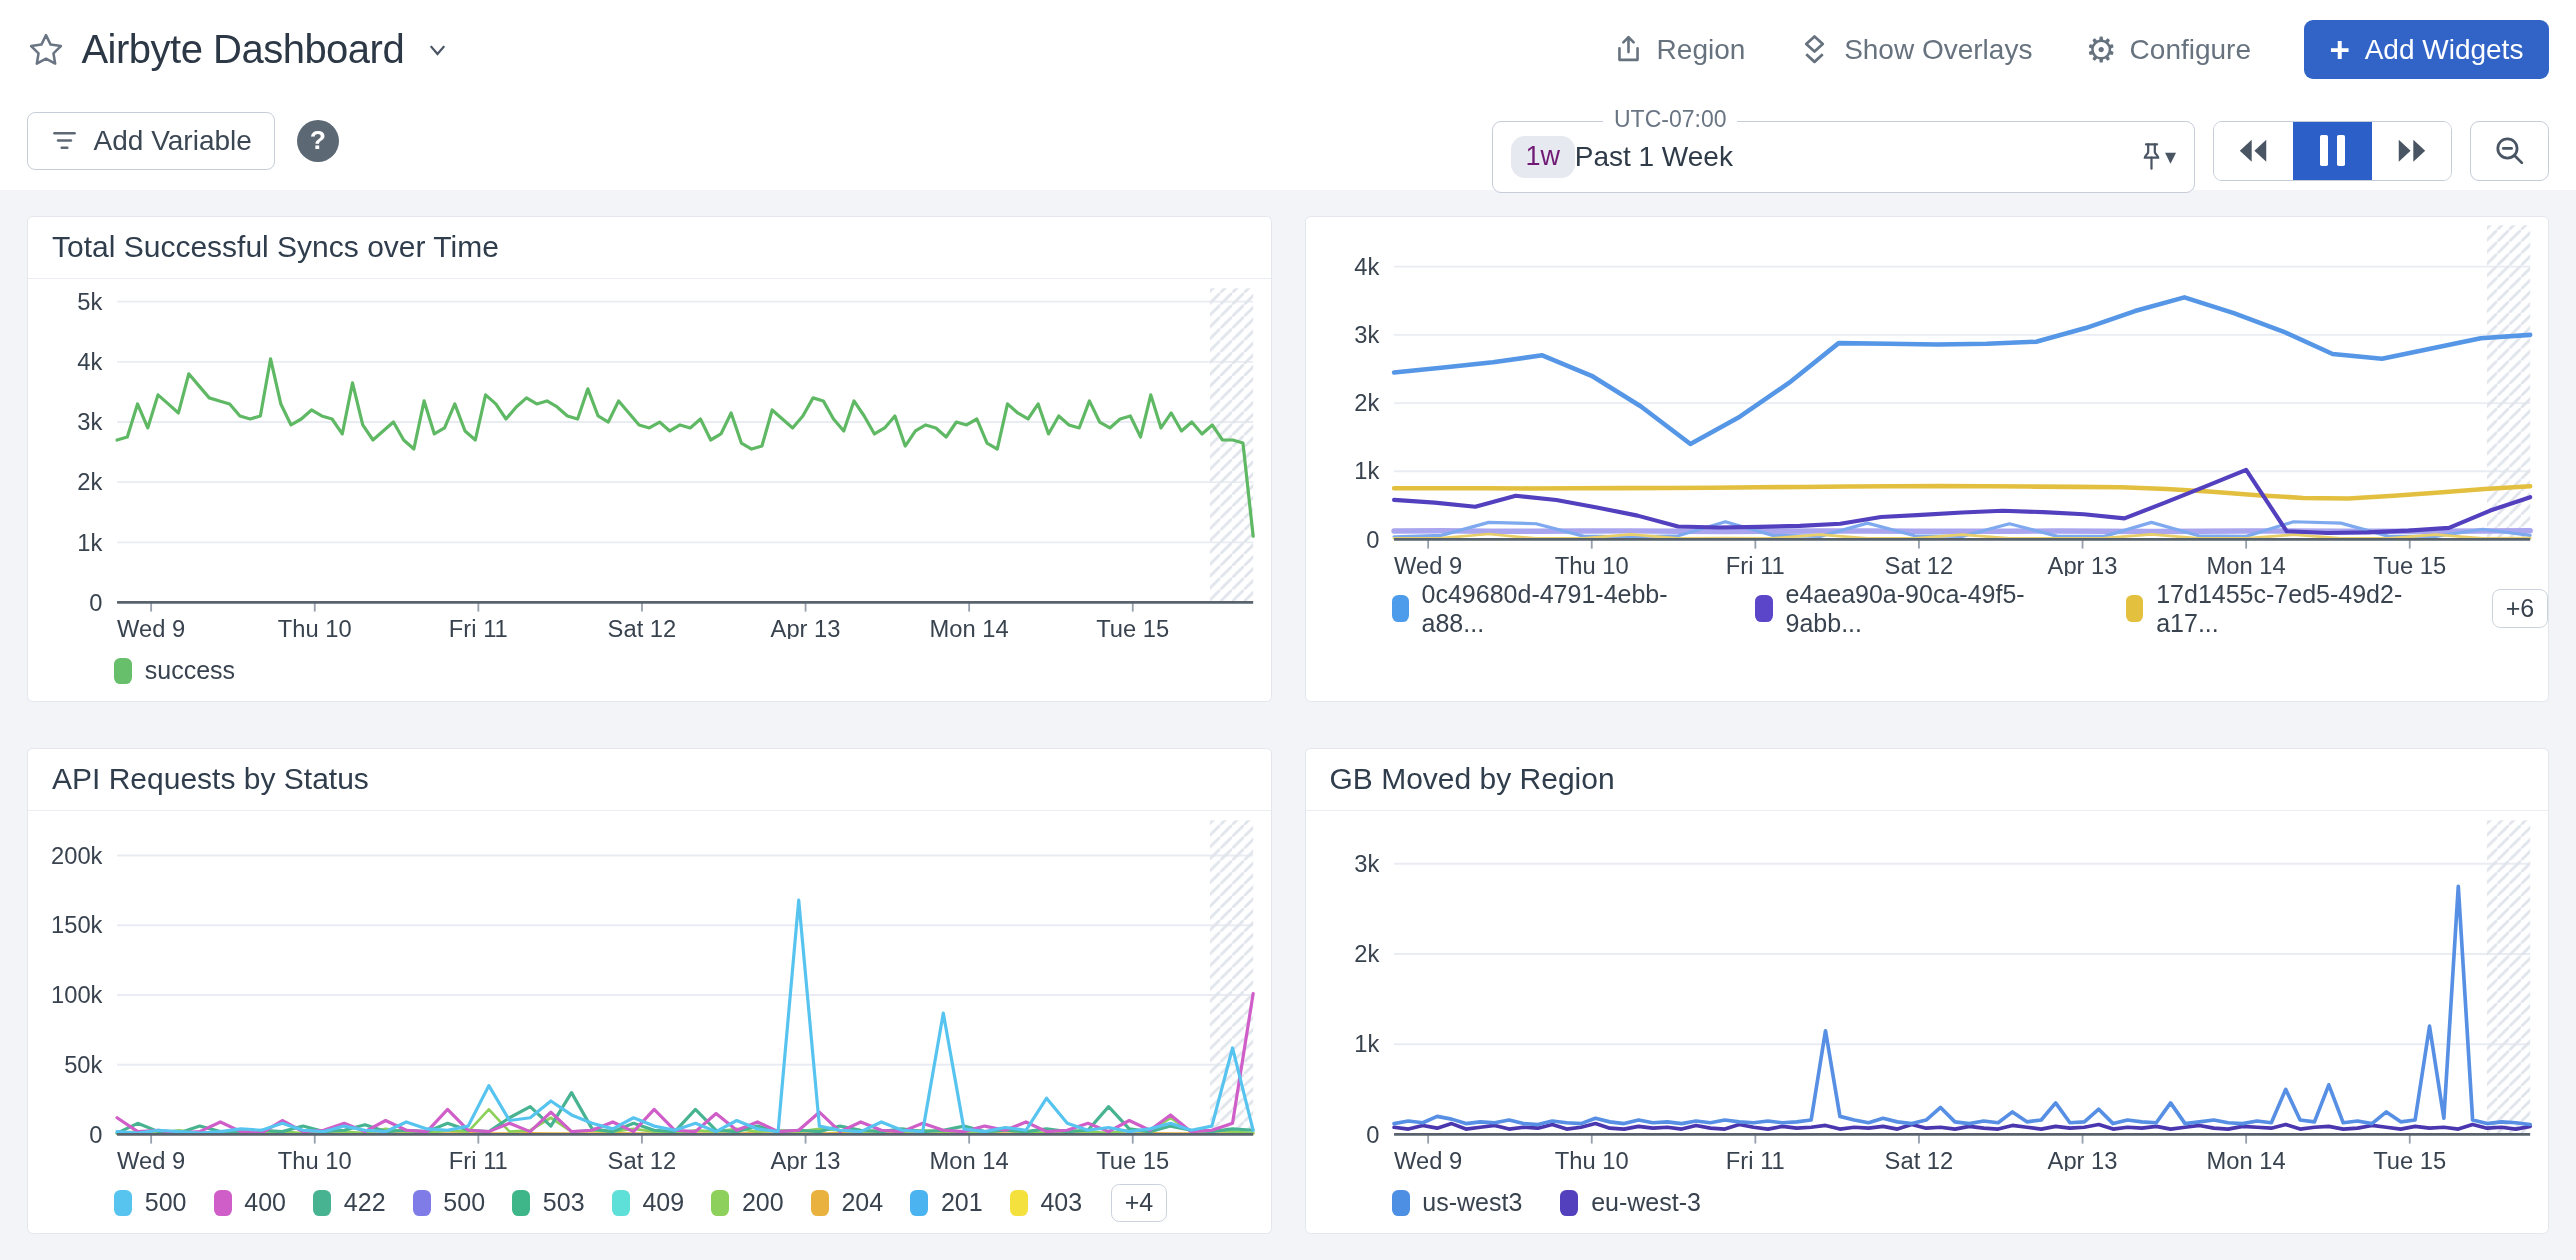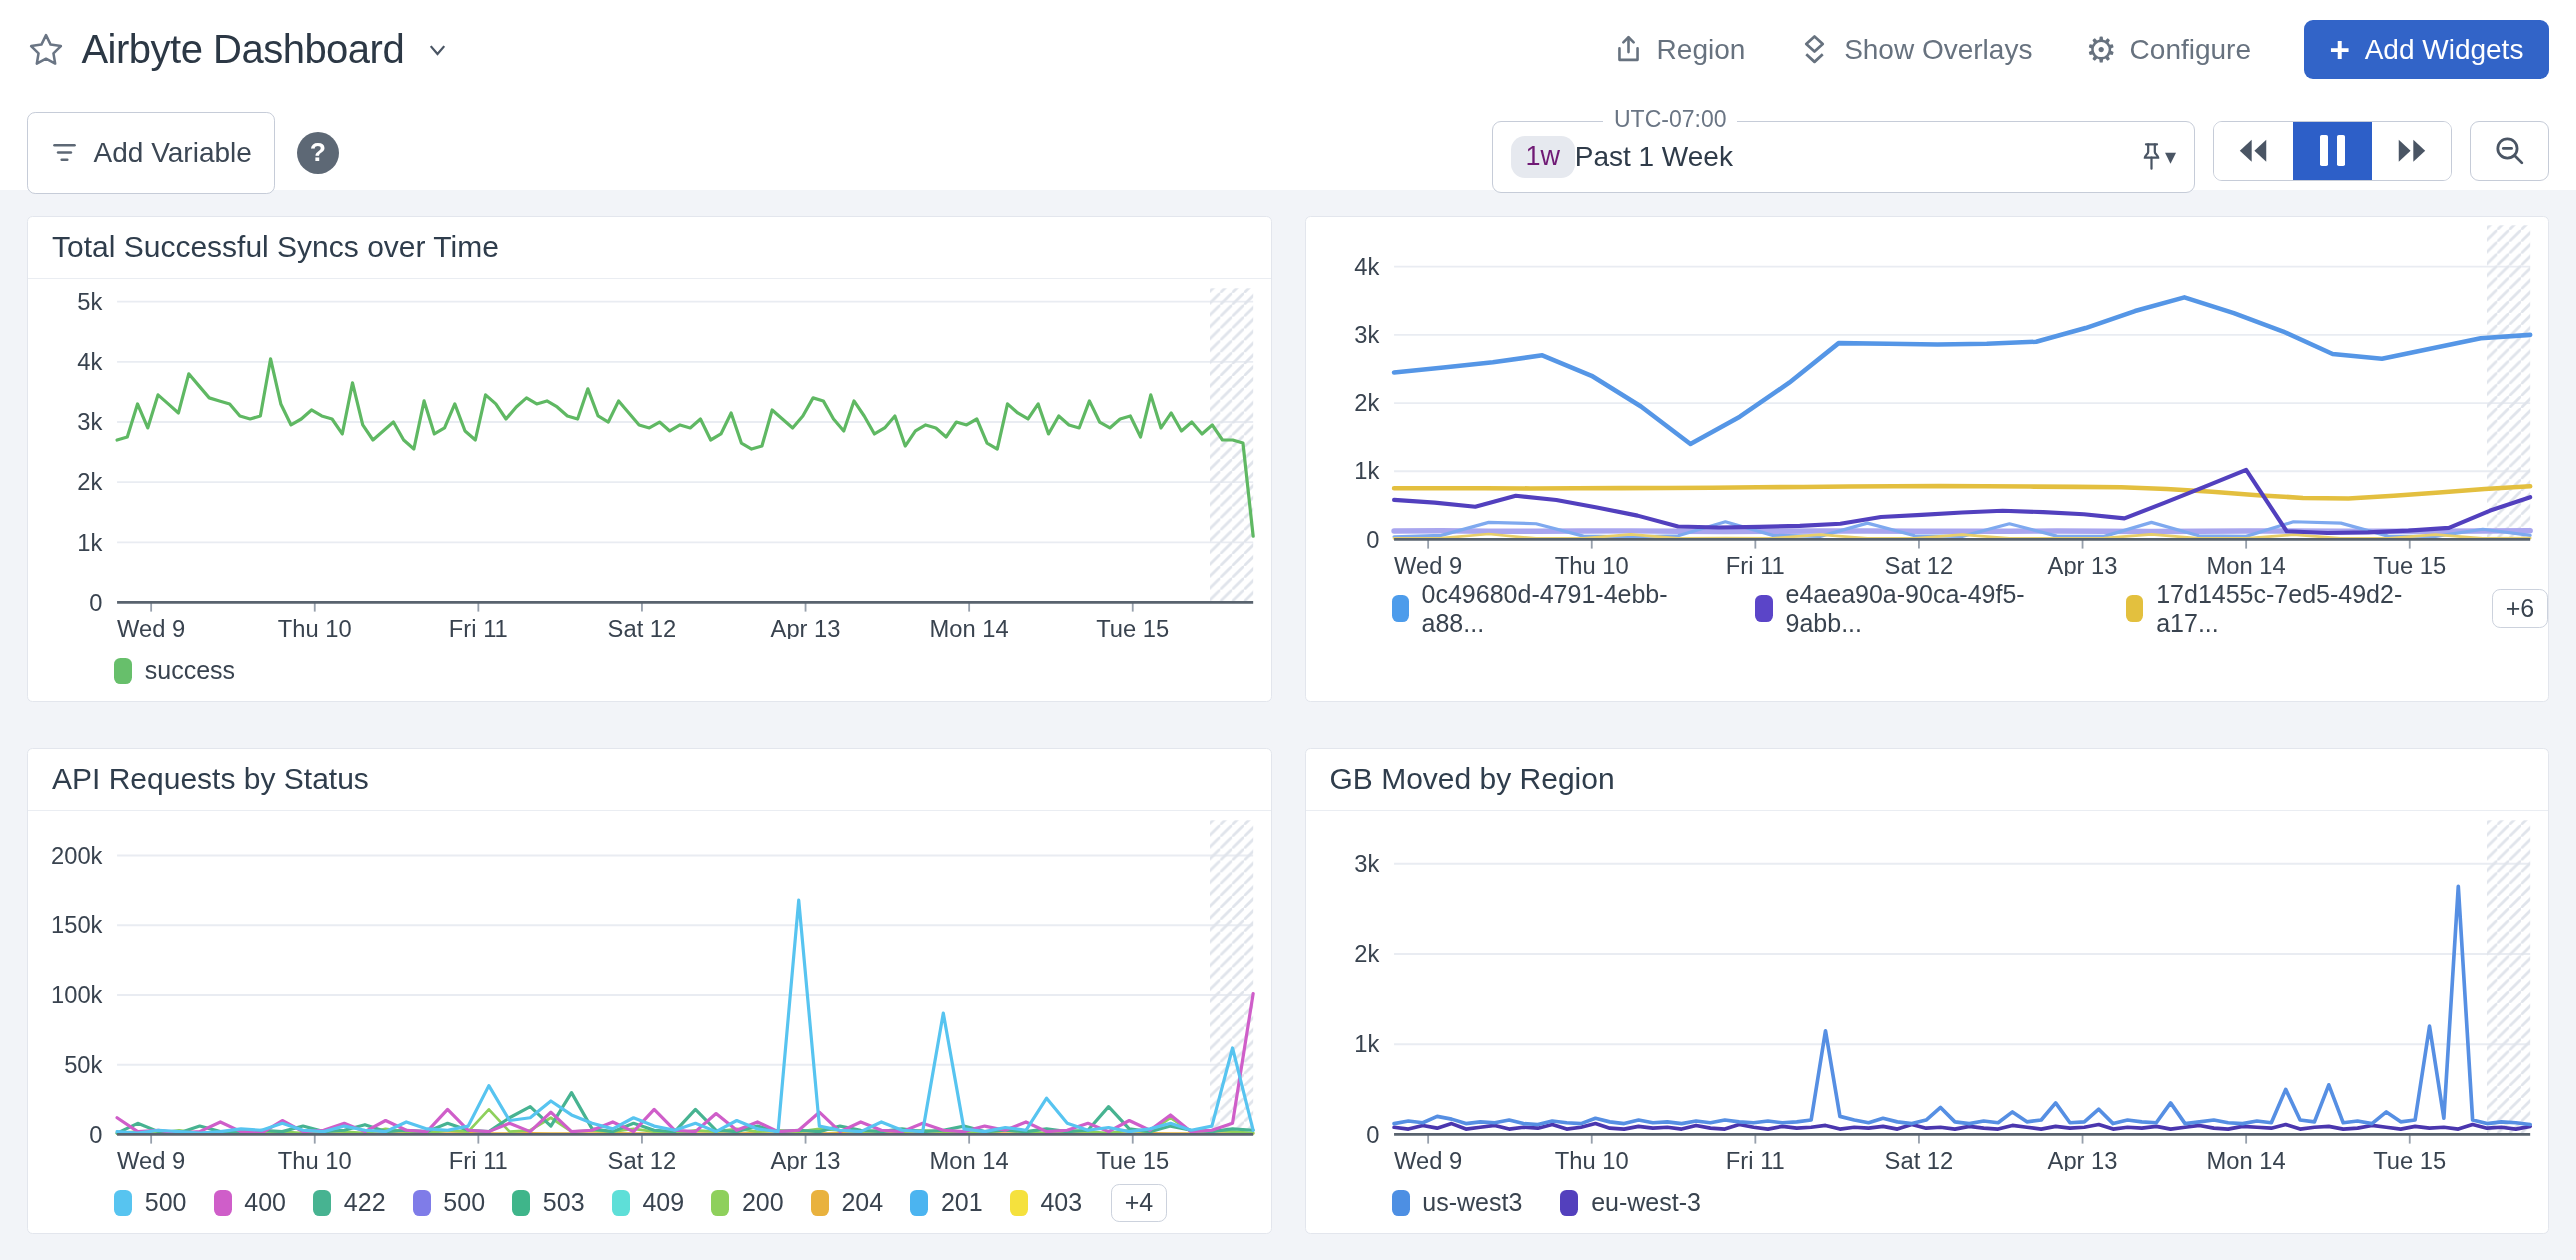--- a/index.html
+++ b/index.html
@@ -34,21 +34,21 @@
   
   .varbar {
     height: 91px; background: #ffffff;
     display: flex; align-items: flex-start; justify-content: space-between;
     padding: 5.5px 27px 0 27px;
   }
   .vb-left { display: flex; align-items: center; gap: 22px; margin-top: 7.3px; }
   .add-variable {
     display: flex; align-items: center; gap: 14.6px;
     background: #ffffff; border: 1.8px solid #c6ccd8; border-radius: 8.2px;
-    padding: 24px 22px; font-size: 28px; color: #3c4754; font-family: inherit; cursor: pointer;
+    padding: 12px 22px; font-size: 28px; color: #3c4754; font-family: inherit; cursor: pointer;
   }
   .help-badge {
     width: 42px; height: 42px; border-radius: 50%;
     background: #5d6875; color: #ffffff; font-size: 26.5px; font-weight: 700;
     display: flex; align-items: center; justify-content: center; cursor: pointer;
   }
   .vb-right { display: flex; align-items: stretch; gap: 18px; margin-top: 16.4px; }
   .timebox {
     position: relative; width: 703px; height: 72px;
     border: 1.8px solid #c6ccd8; border-radius: 9px; background: #ffffff;

